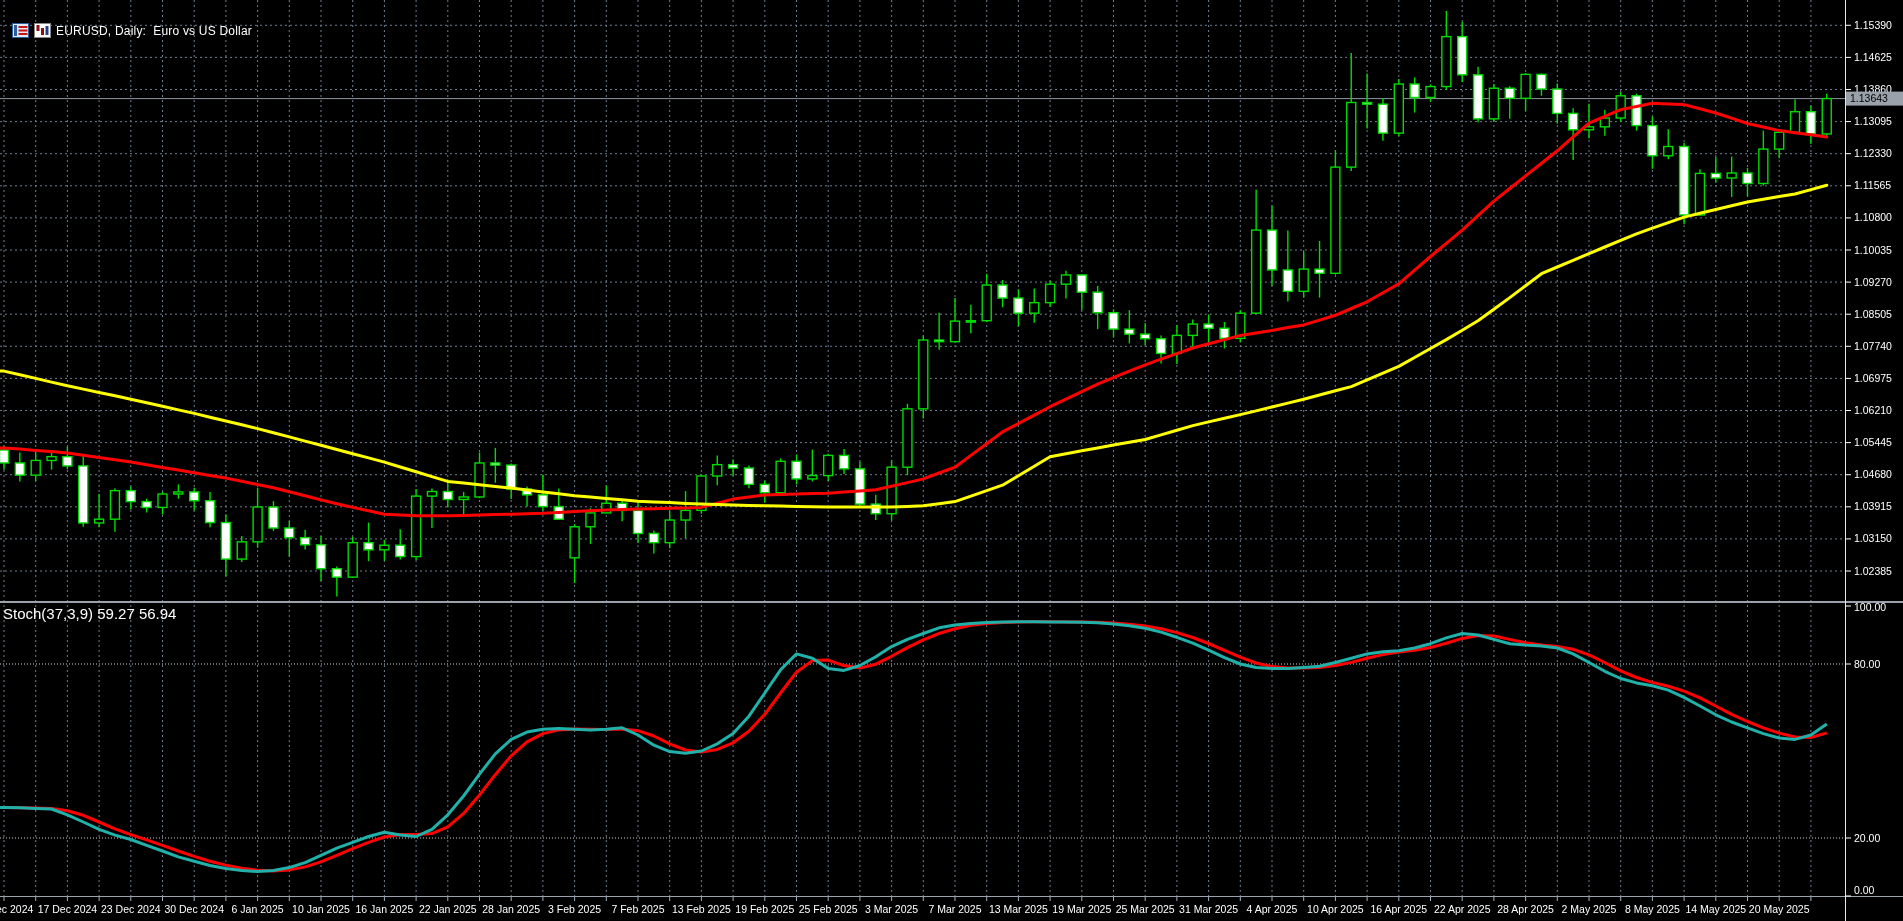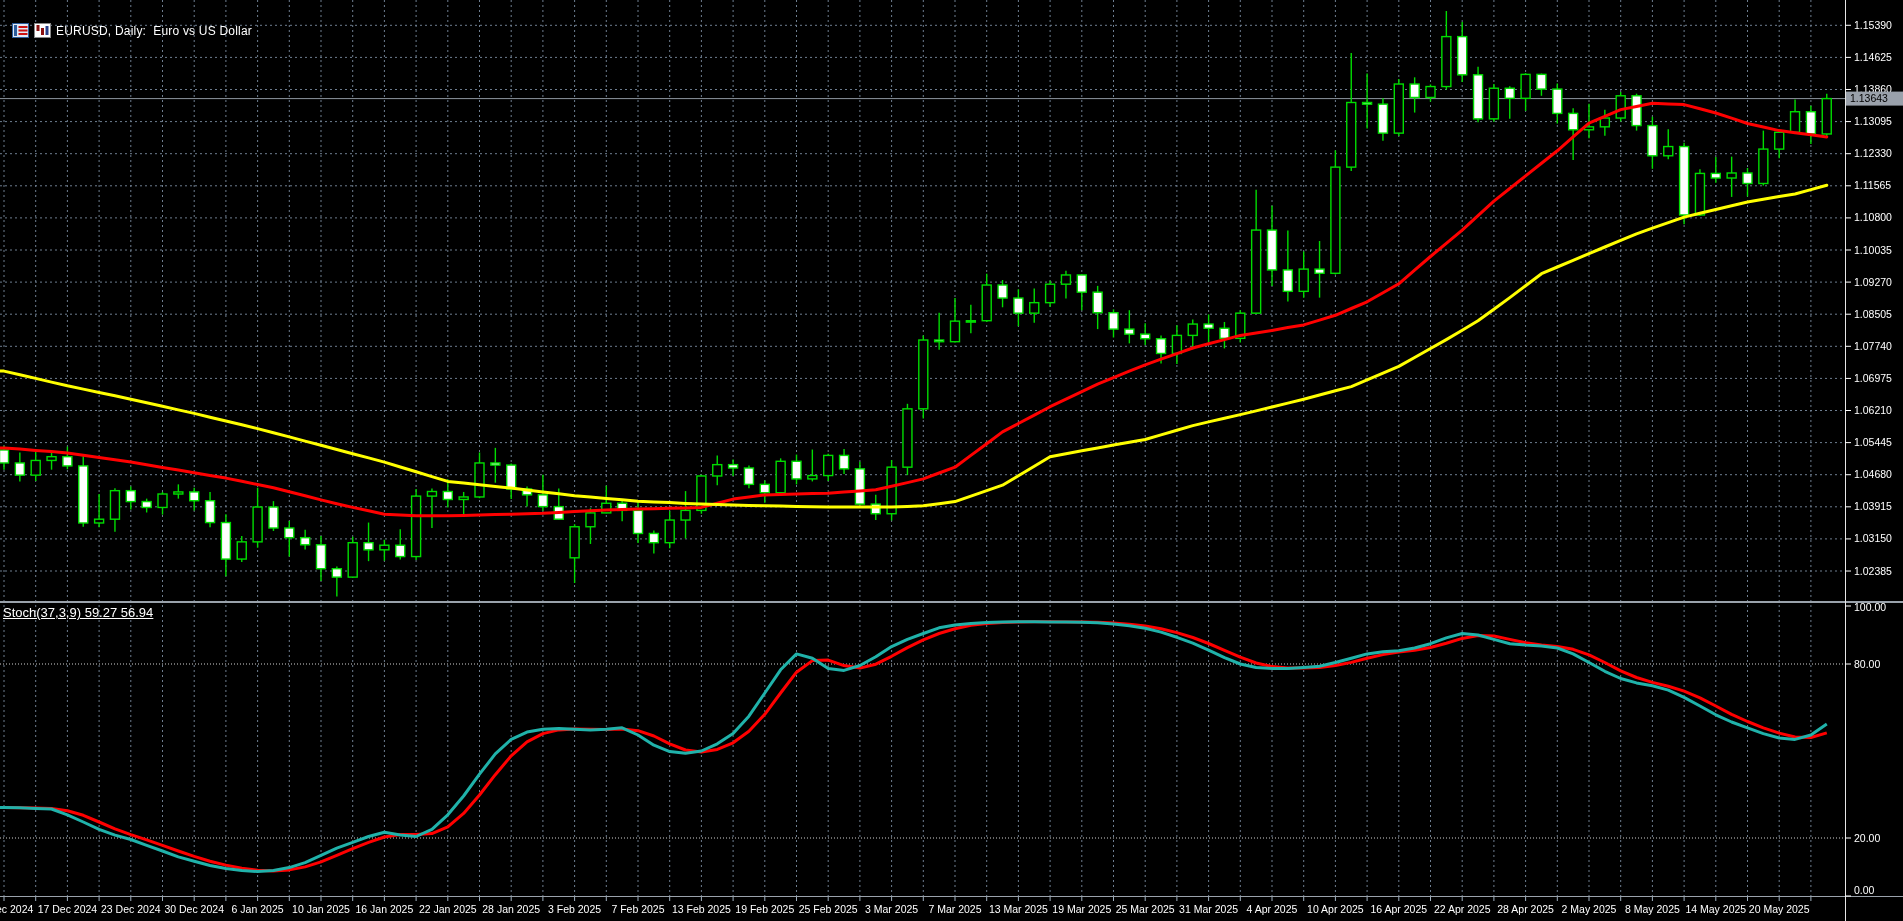--- a/index.html
+++ b/index.html
@@ -2,21 +2,21 @@
 <html><head>
 <meta charset="utf-8">
 <style>
   html,body{margin:0;padding:0;background:#000;}
   body{width:1903px;height:921px;overflow:hidden;font-family:"Liberation Sans",sans-serif;}
   .chart-wrap{position:relative;width:1903px;height:921px;background:#000;}
   #chart{position:absolute;left:0;top:0;}
   .chart-title{position:absolute;left:12px;top:2px;display:flex;align-items:center;gap:5px;z-index:3;margin-top:21px;}
   .chart-title .t{color:#fff;font-size:12px;white-space:pre;letter-spacing:.2px;}
   .hdr-icon{display:inline-block;width:17px;height:15px;}
-  .sto-label{position:absolute;left:3px;top:605px;color:#fff;font-size:13px;z-index:3;white-space:pre;text-decoration:underline;}
+  .sto-label{position:absolute;left:3px;top:605px;color:#fff;font-size:15px;z-index:3;white-space:pre;}
 </style>
 </head>
 <body>
 
 <div class="chart-wrap">
   <svg id="chart" width="1903" height="921">
       <rect x="0" y="0" width="1903" height="921" fill="#000000"></rect>
       <g>
         <line x1="4" y1="0" x2="4" y2="896" stroke="#6e7e90" stroke-width="1" stroke-dasharray="2 3"></line>
         <line x1="35.7" y1="0" x2="35.7" y2="896" stroke="#6e7e90" stroke-width="1" stroke-dasharray="2 3"></line>

